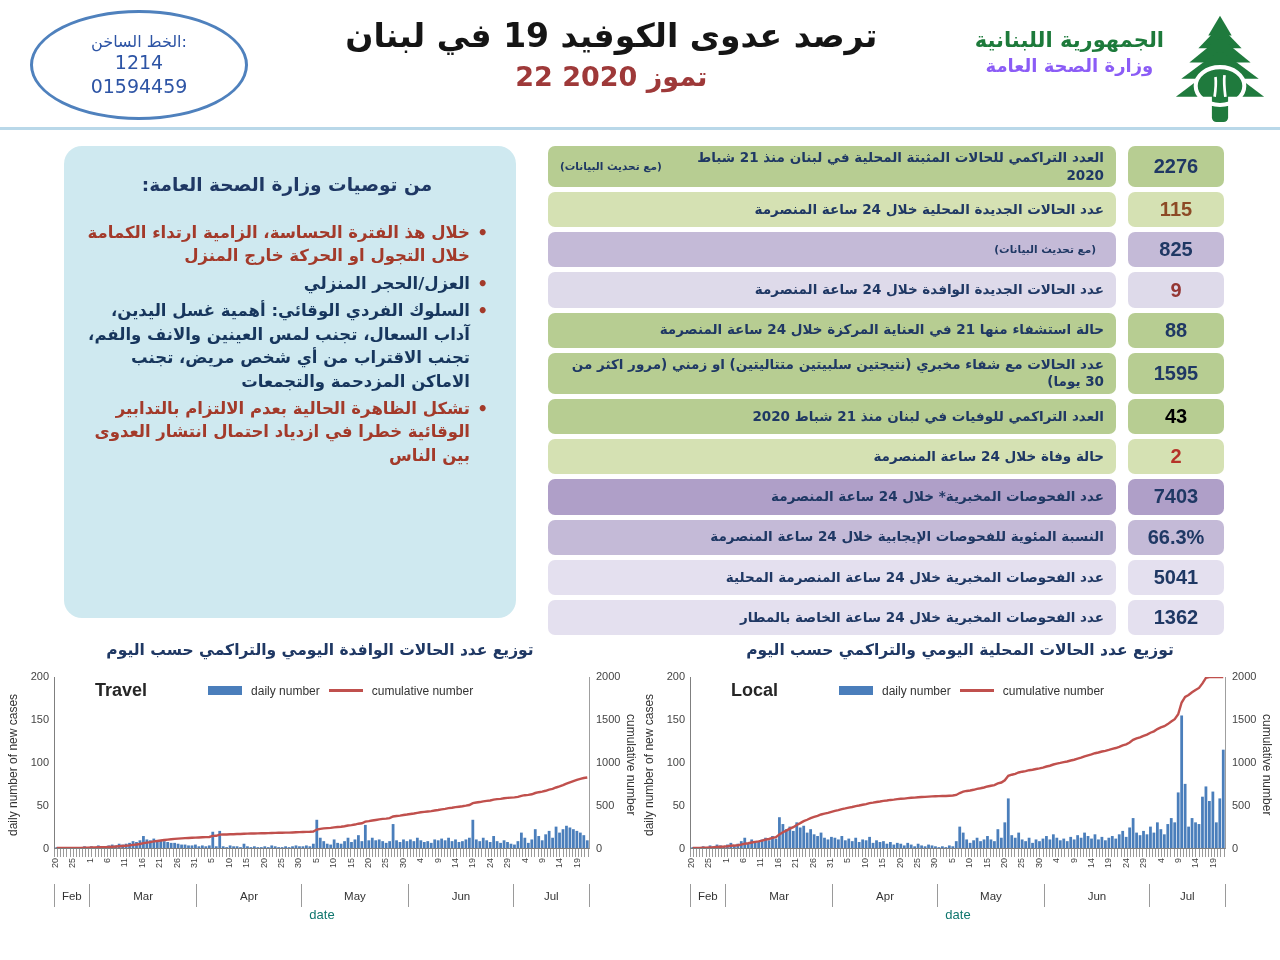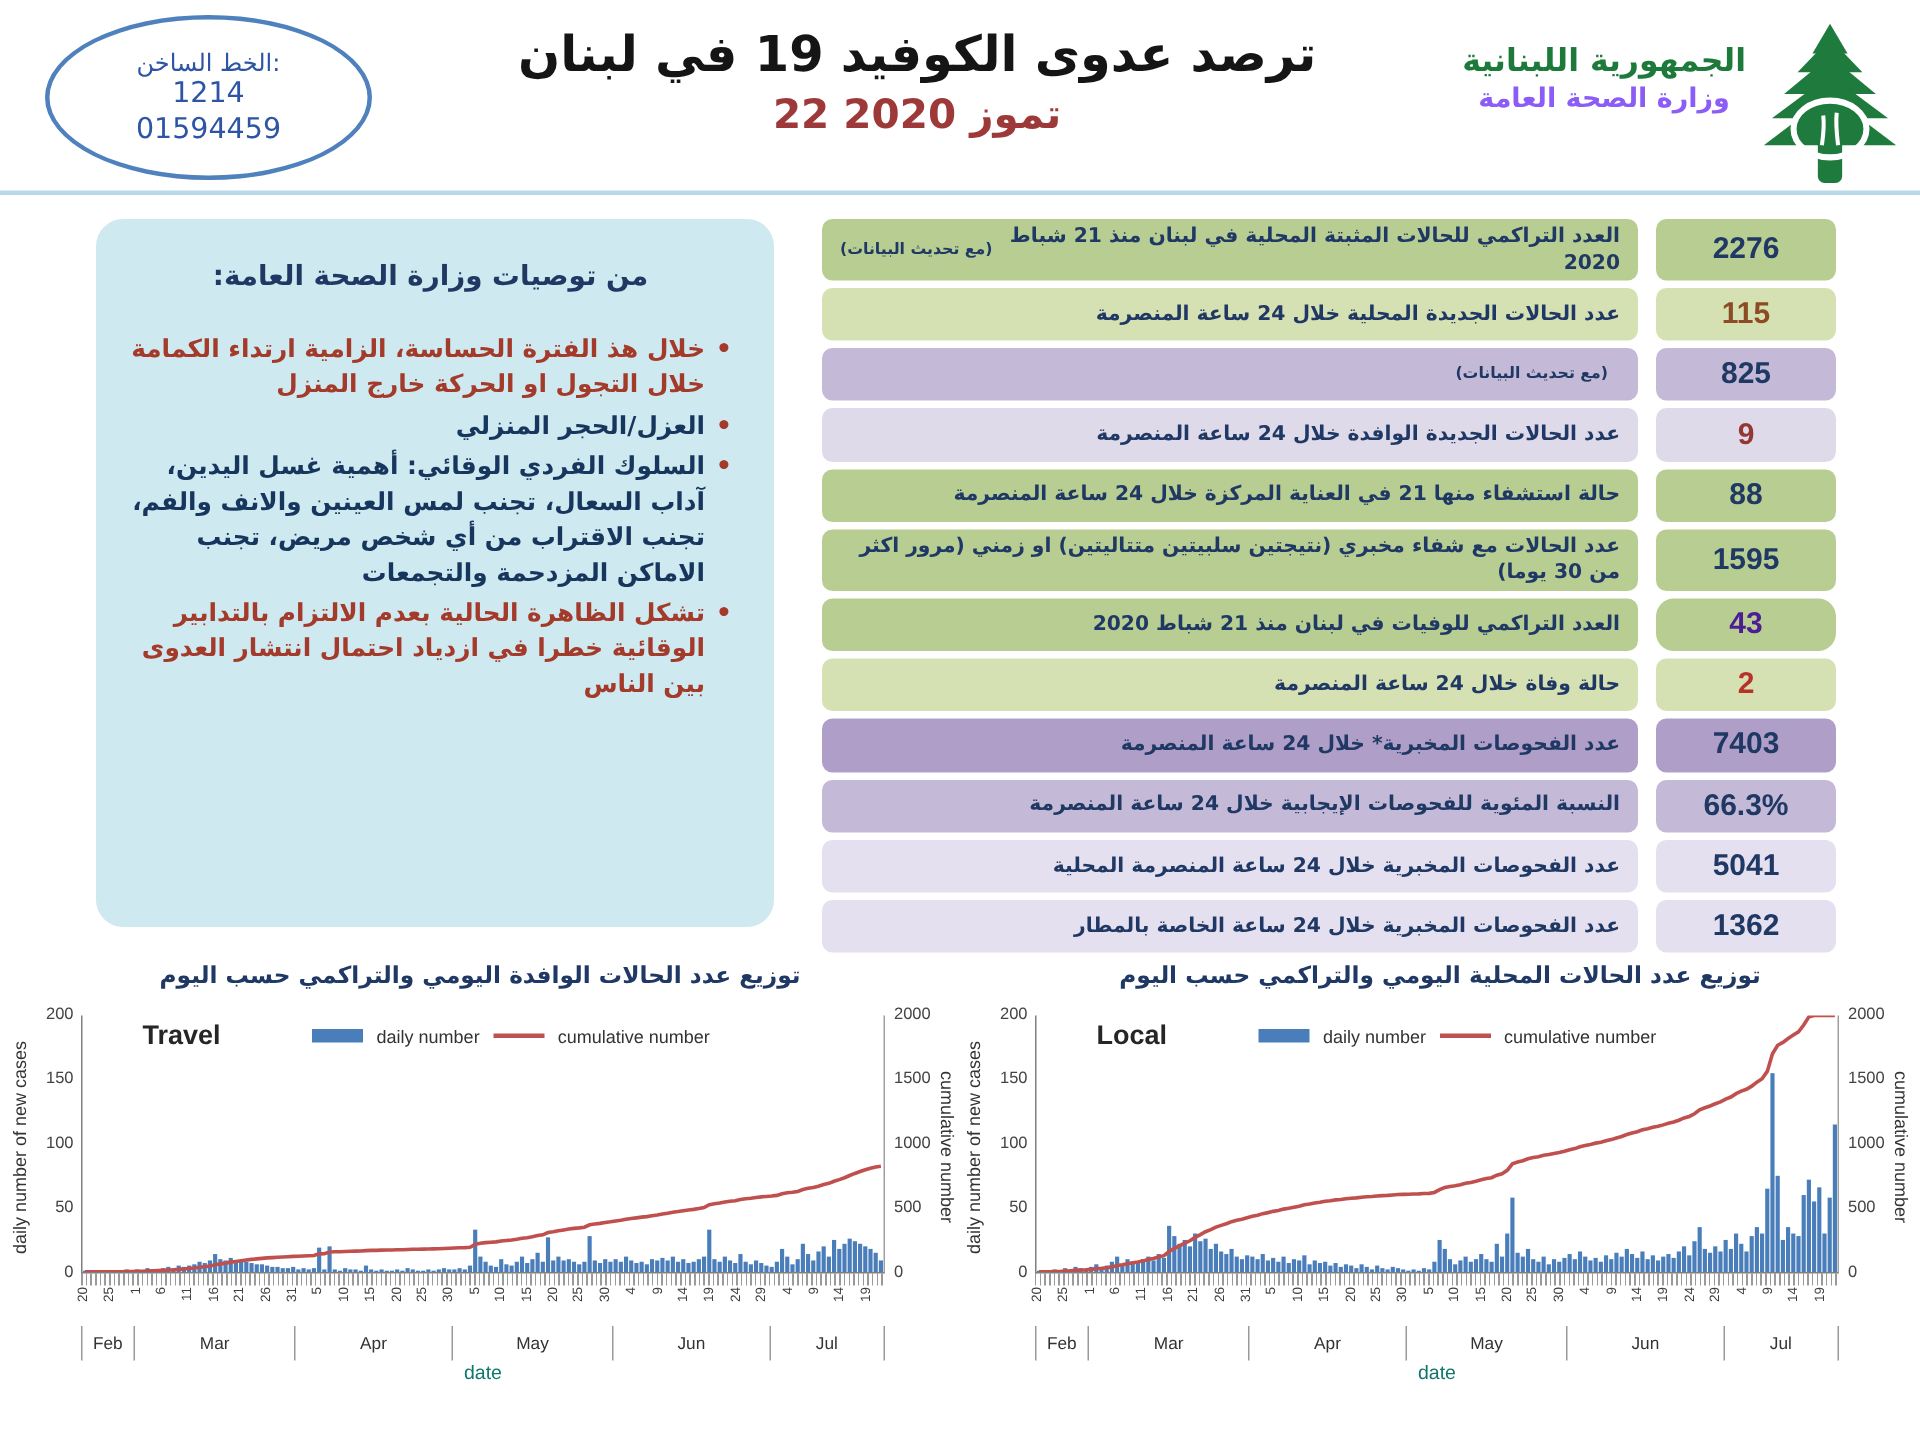--- a/index.html
+++ b/index.html
@@ -29,21 +29,21 @@
   .reco-box { width:452px; height:472px; background:#cfe9f0; border-radius:18px; padding:28px 26px 10px 20px; direction:rtl; }
   .reco-title { color:#1f3864; font-weight:bold; font-size:18.5px; text-align:center; margin-bottom:26px; }
   .reco-list { list-style:none; }
   .reco-list li { position:relative; padding-right:20px; font-size:16.5px; font-weight:bold; line-height:1.42; margin-bottom:4px; text-align:right; }
   .reco-list li::before { content:"•"; position:absolute; right:2px; top:0; color:#a33a2a; font-size:17px; }
 
   .stats { flex:1; display:flex; flex-direction:column; gap:5px; padding:0 56px 0 32px; }
   .srow { display:flex; gap:12px; flex:1; }
   .slab { flex:1; border-radius:7px; padding:3px 12px; display:flex; align-items:center; justify-content:space-between; direction:rtl; color:#1f3864; font-weight:bold; font-size:13.5px; line-height:1.3; }
   .slab .note { font-size:10.5px; font-weight:bold; white-space:nowrap; margin-right:8px; }
-  .sval { width:120px; border-radius:7px; display:flex; align-items:center; justify-content:center; font-size:20px; font-weight:bold; font-family:"Liberation Sans", sans-serif; }
+  .sval { width:96px; border-radius:7px; display:flex; align-items:center; justify-content:center; font-size:20px; font-weight:bold; font-family:"Liberation Sans", sans-serif; }
 
   
   .chart-titles { display:flex; height:36px; margin-top:6px; }
   .chart-titles div { flex:1; text-align:center; color:#1f3864; font-weight:bold; font-size:15.5px; direction:rtl; }
 
   .charts { display:flex; padding:0 4px; }
   .chart { width:636px; display:flex; align-items:flex-start; font-family:"Liberation Sans", sans-serif; }
   .ylab { writing-mode:vertical-rl; transform:rotate(180deg); height:175px; display:flex; align-items:center; justify-content:center; font-size:12px; color:#333; flex:none; width:18px; }
   .ylab.right { transform:none; }
   .ytickcol { width:32px; height:172px; position:relative; flex:none; font-size:11px; color:#444; }
@@ -154,21 +154,21 @@
             <span>عدد الحالات مع شفاء مخبري (نتيجتين سلبيتين متتاليتين) او زمني (مرور اكثر من 30 يوما)</span>
             <span class="note"></span>
           </div>
           <div class="sval" style="background: rgb(183, 205, 146); color: rgb(31, 56, 100);">1595</div>
         </div>
       <div class="srow">
           <div class="slab" style="background: rgb(183, 205, 146);">
             <span>العدد التراكمي للوفيات في لبنان منذ 21 شباط  2020</span>
             <span class="note"></span>
           </div>
-          <div class="sval" style="background: rgb(183, 205, 146); color: #4c1d95; border-radius: 12px;">43</div>
+          <div class="sval" style="background: rgb(183, 205, 146); color: #000000;">43</div>
         </div>
       <div class="srow">
           <div class="slab" style="background: rgb(213, 225, 179);">
             <span>حالة وفاة خلال 24 ساعة المنصرمة</span>
             <span class="note"></span>
           </div>
           <div class="sval" style="background: rgb(213, 225, 179); color: rgb(181, 51, 41);">2</div>
         </div>
       <div class="srow">
           <div class="slab" style="background: rgb(175, 159, 200);">

